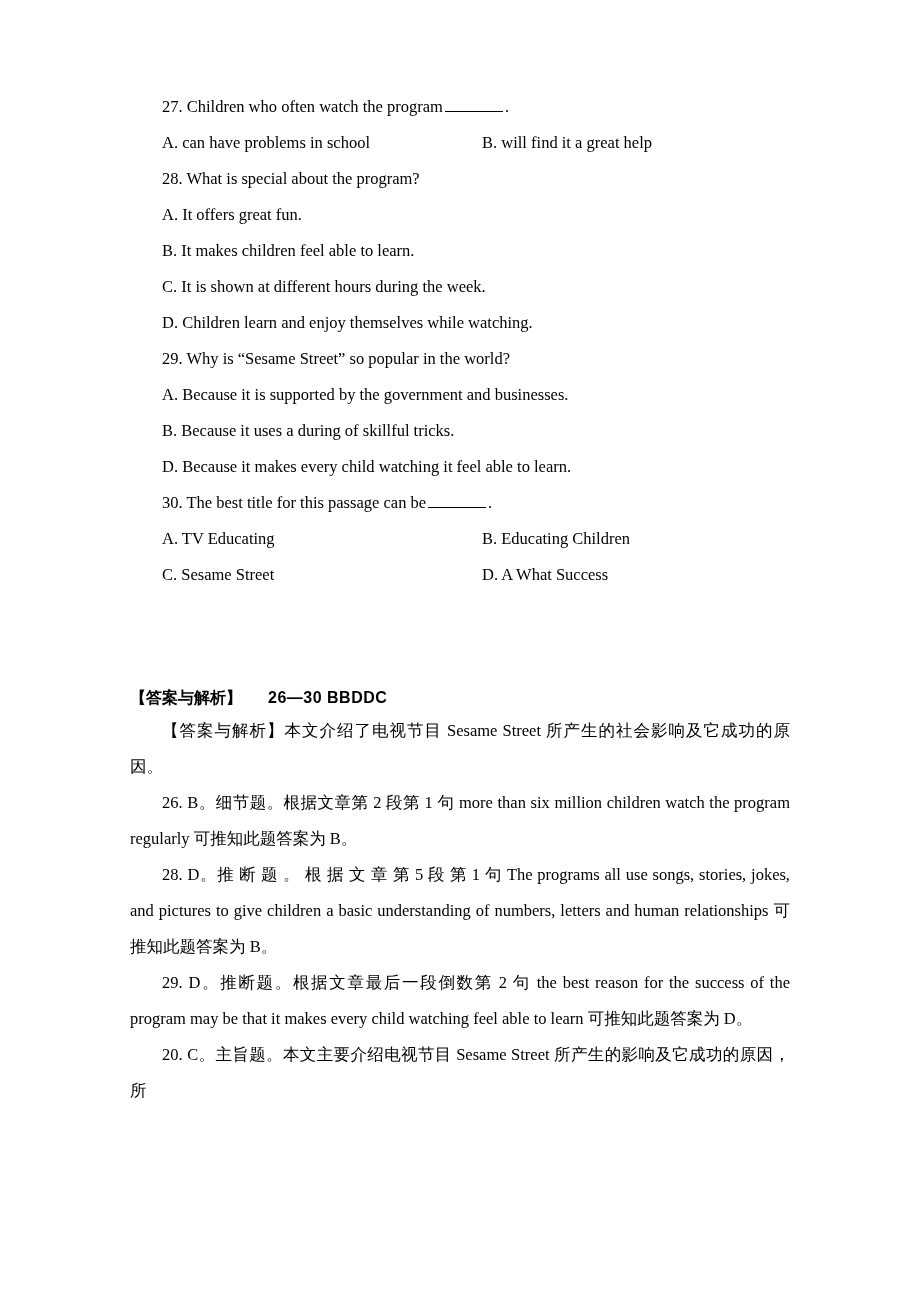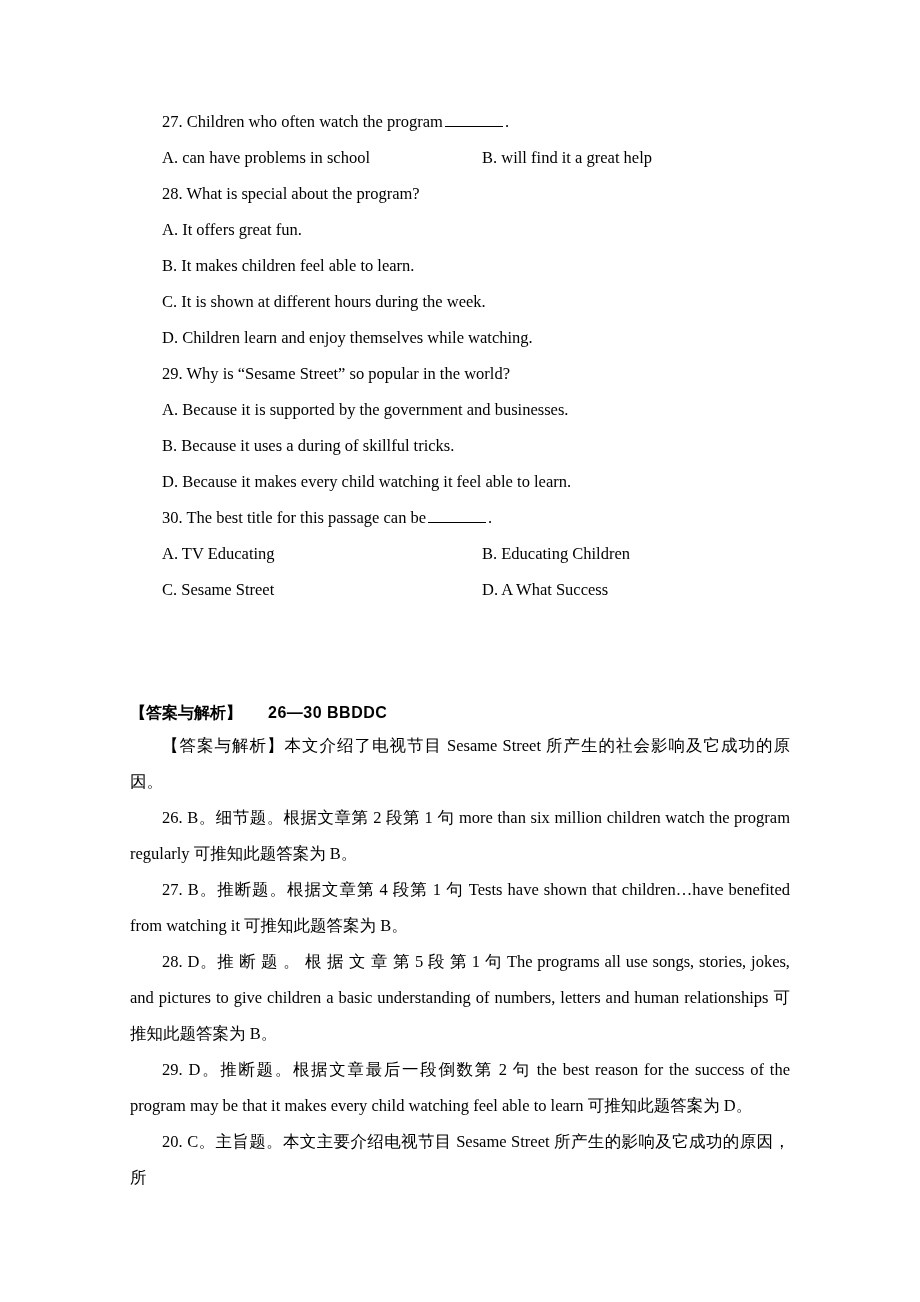--- a/index.html
+++ b/index.html
@@ -18,21 +18,21 @@
   .page {
     position: relative;
     width: 920px;
     height: 1302px;
     box-sizing: border-box;
     padding: 0;
   }
   .content {
     position: absolute;
     left: 130px;
-    top: 104px;
+    top: 89px;
     width: 660px;
   }
 
   
   .q-line {
     font-size: 16.5px;
     line-height: 36px;
     white-space: nowrap;
   }
   .q-stem {
@@ -130,19 +130,18 @@
     </div>
 
     <div class="gap"></div>
 
     <div class="ans-head">
       <span>【答案与解析】</span><span class="codes">26—30 BBDDC</span>
     </div>
 
     <p class="ans-para indent2">【答案与解析】本文介绍了电视节目 Sesame Street 所产生的社会影响及它成功的原因。</p>
     <p class="ans-para indent2">26. B。细节题。根据文章第 2 段第 1 句 more than six million children watch the program regularly 可推知此题答案为 B。</p>
-    <p class="ans-para indent2">27. B。推断题。根据文章第 4 段第 1 句 Tests have shown that children…have benefited from watching it 可推知此题答案为 B。</p>
     <p class="ans-para indent2">28. D。推 断 题 。 根 据 文 章 第 5 段 第 1 句 The programs all use songs, stories, jokes, and pictures to give children a basic understanding of numbers, letters and human relationships 可推知此题答案为 B。</p>
     <p class="ans-para indent2">29. D。推断题。根据文章最后一段倒数第 2 句 the best reason for the success of the program may be that it makes every child watching feel able to learn 可推知此题答案为 D。</p>
     <p class="ans-para indent2">20. C。主旨题。本文主要介绍电视节目 Sesame Street 所产生的影响及它成功的原因，所</p>
 
   </div>
 </div>
 
 </body></html>

